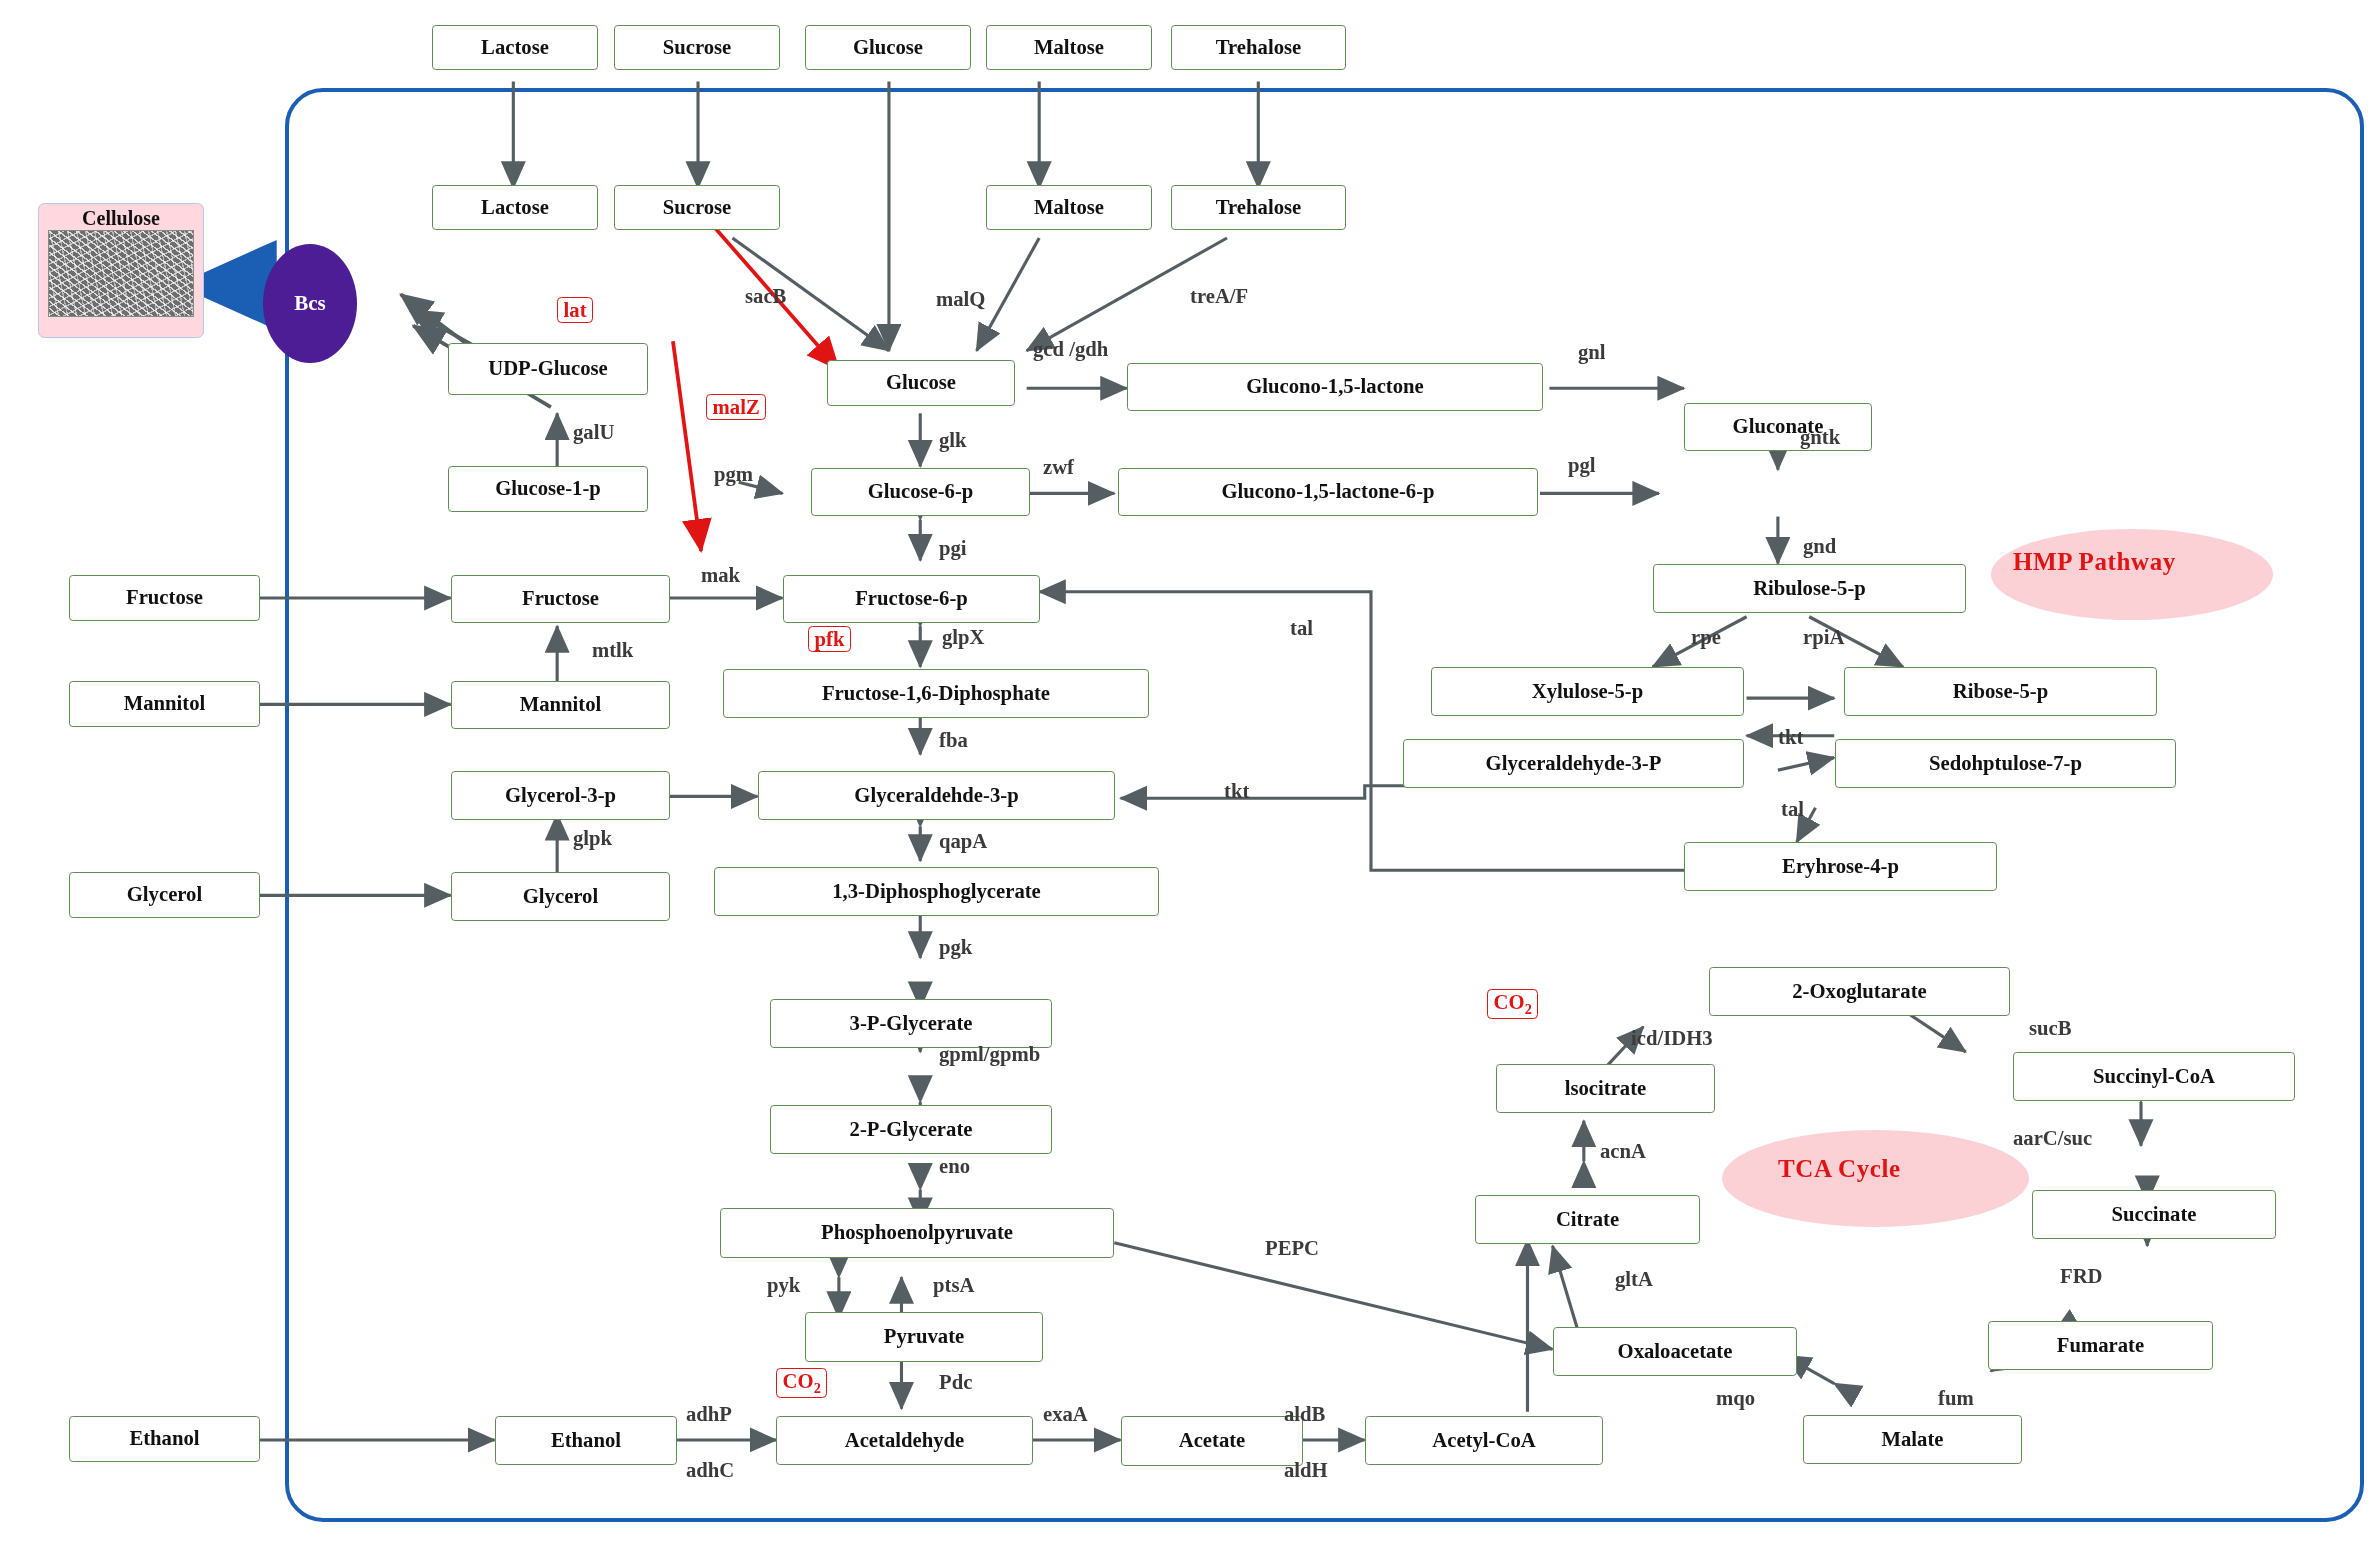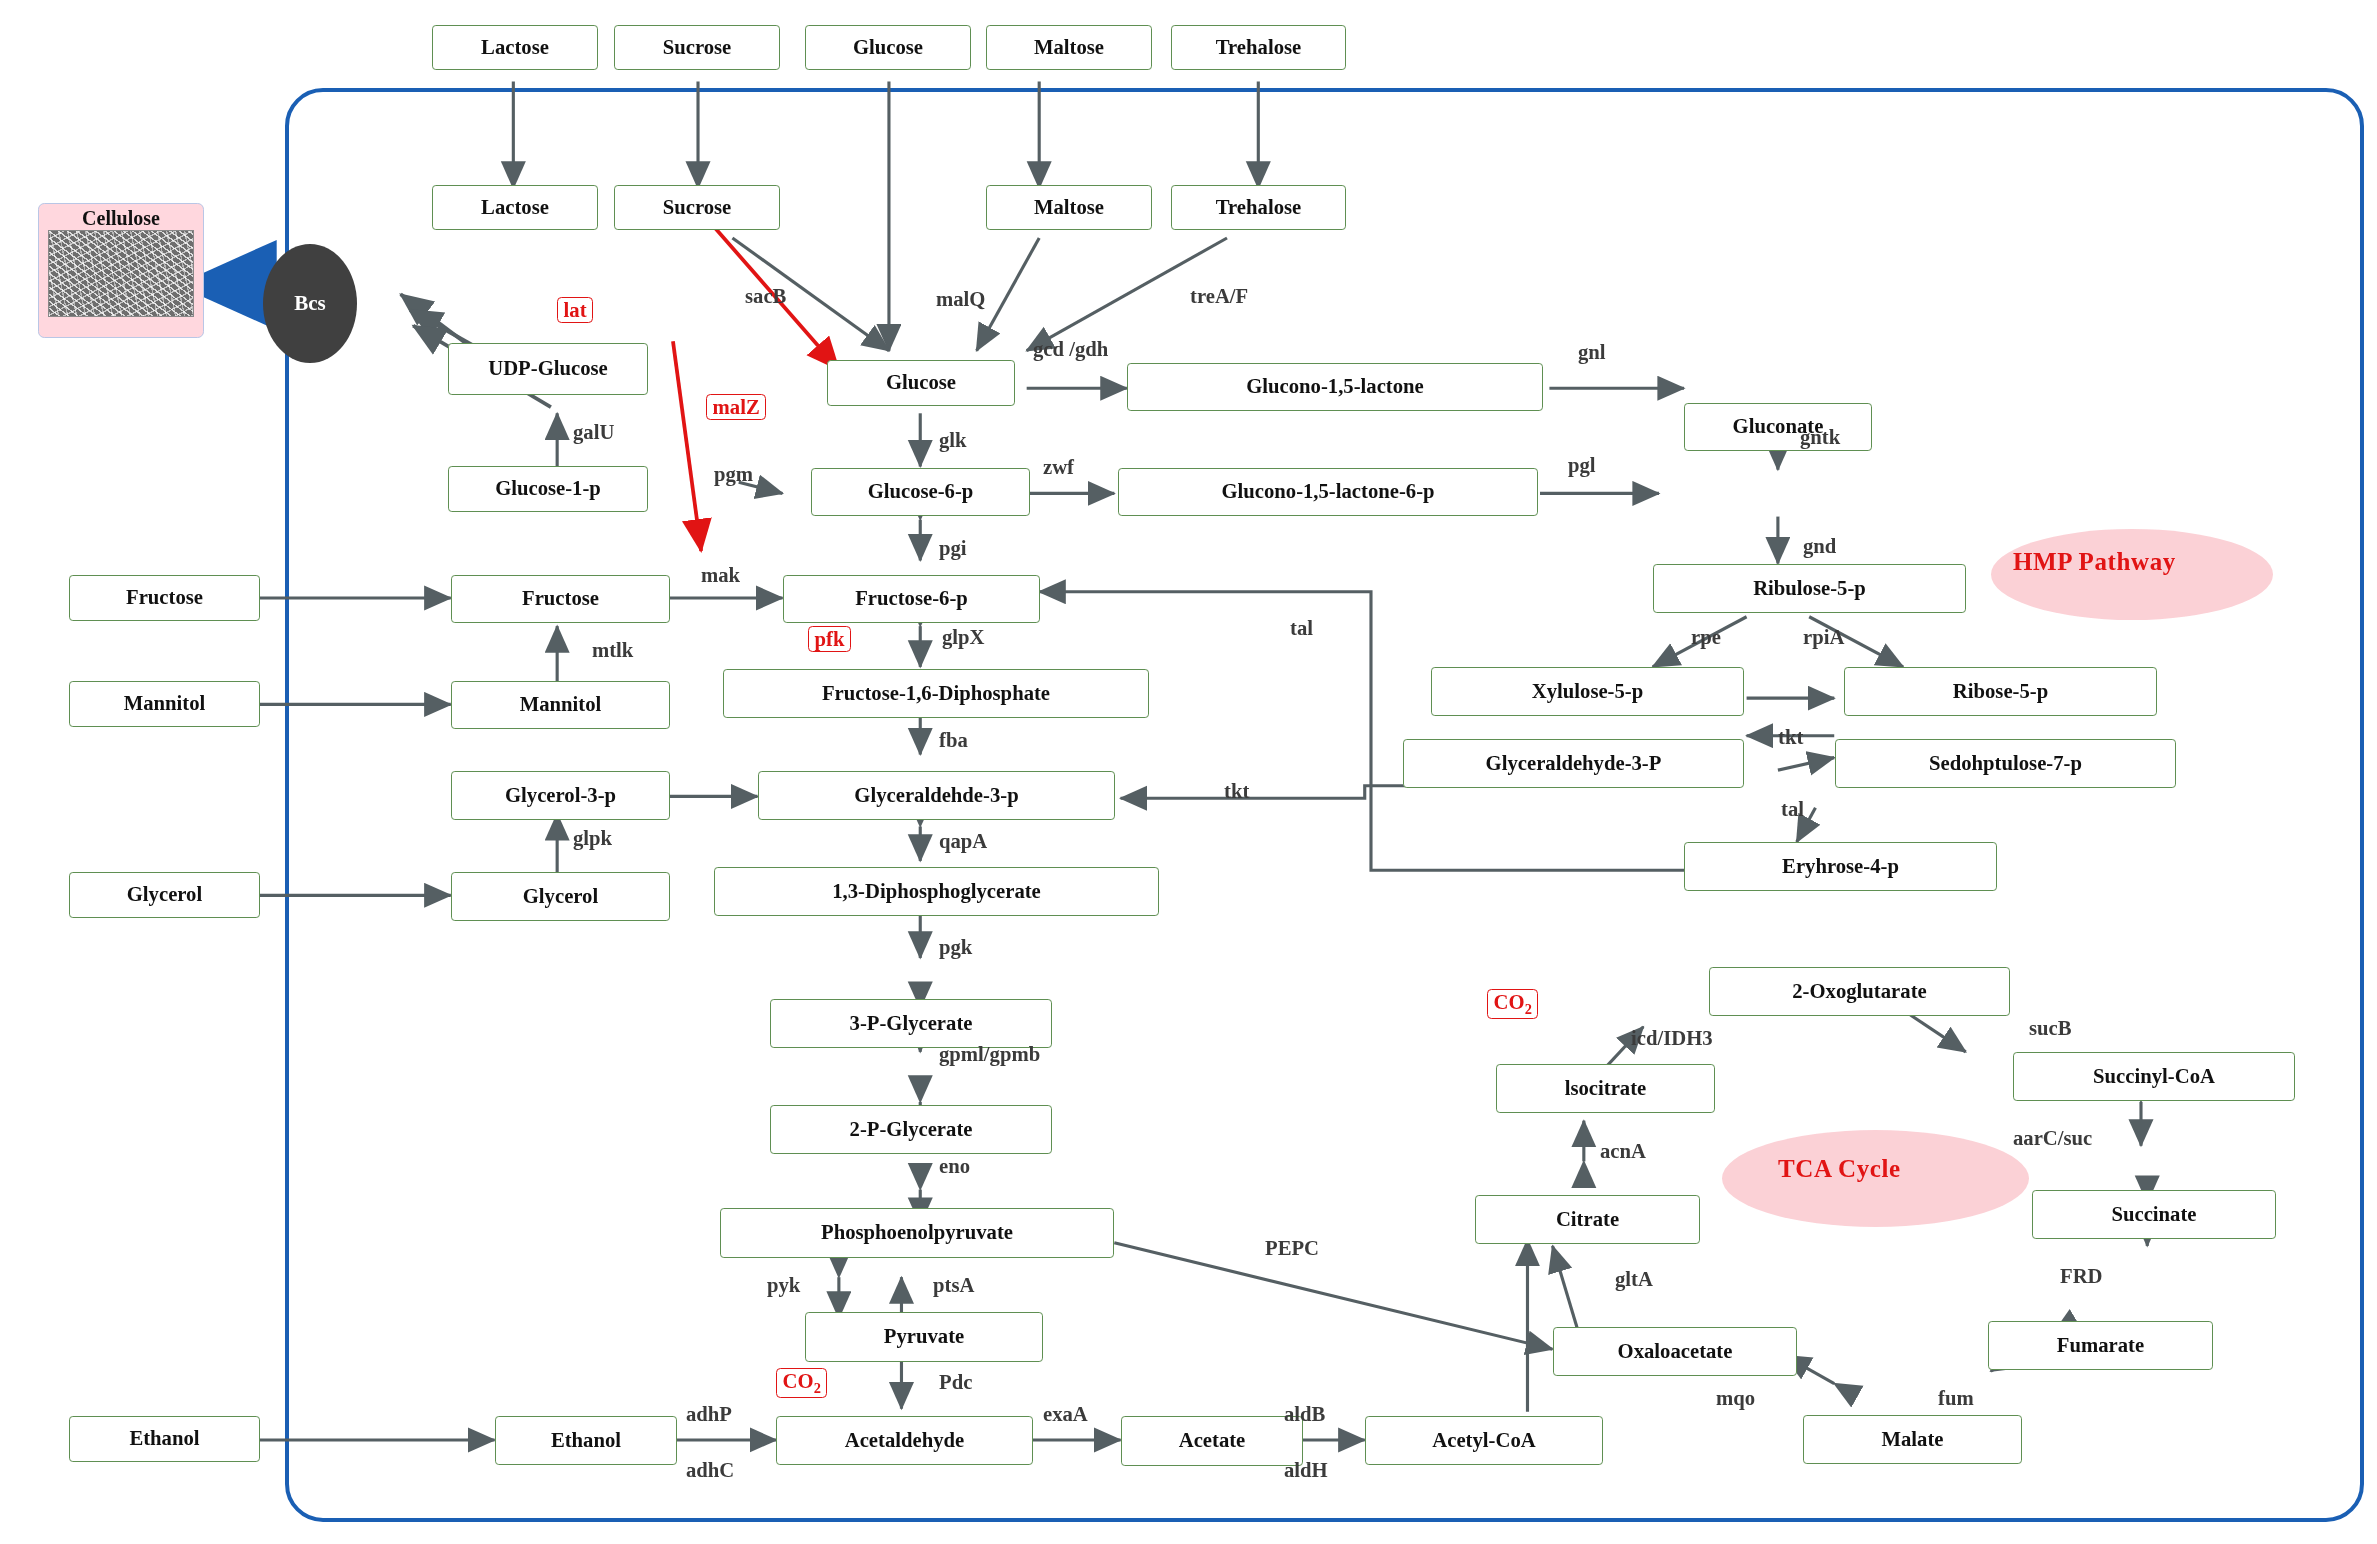--- a/index.html
+++ b/index.html
@@ -71,21 +71,21 @@
     width:88%;height:64%;
     background:
       repeating-linear-gradient(37deg, rgba(255,255,255,.75) 0 1.3px, rgba(120,120,120,0) 1.3px 5.6px),
       repeating-linear-gradient(-28deg, rgba(255,255,255,.6) 0 1.3px, rgba(120,120,120,0) 1.3px 7.5px),
       repeating-linear-gradient(78deg, rgba(255,255,255,.5) 0 1.3px, rgba(120,120,120,0) 1.3px 8.8px),
       #6e6e6e;
     border:0.6px solid #888;
   }
   .bcs{
     position:absolute;
-    background:#404040;
+    background:#4c1d95;
     border-radius:50%;
     display:flex;align-items:center;justify-content:center;
     color:#ffffff;font-weight:bold;font-size:21px;
   }
   svg#wires{position:absolute;left:0;top:0;width:2377px;height:1544px;pointer-events:none;}
 </style>
 </head>
 <body>
 
 <div id="stage">

